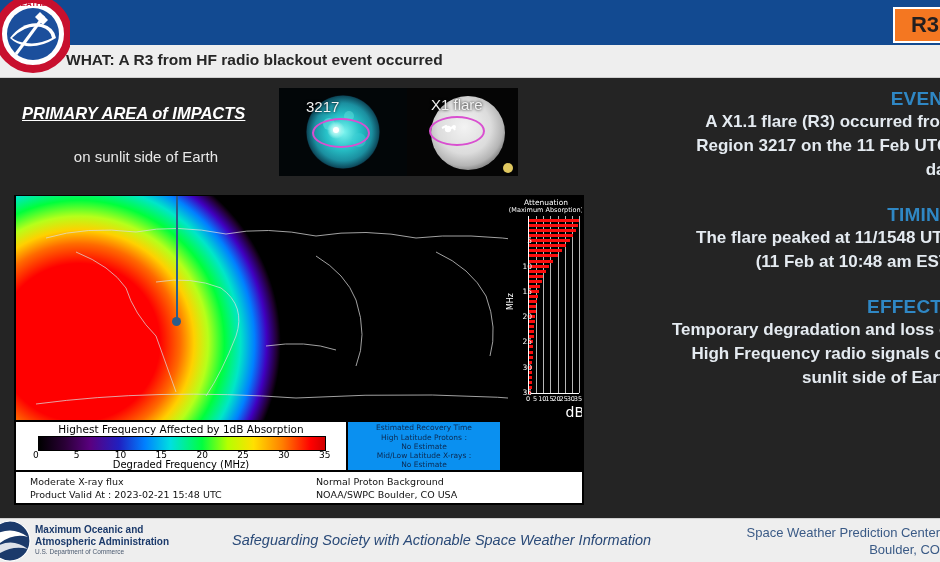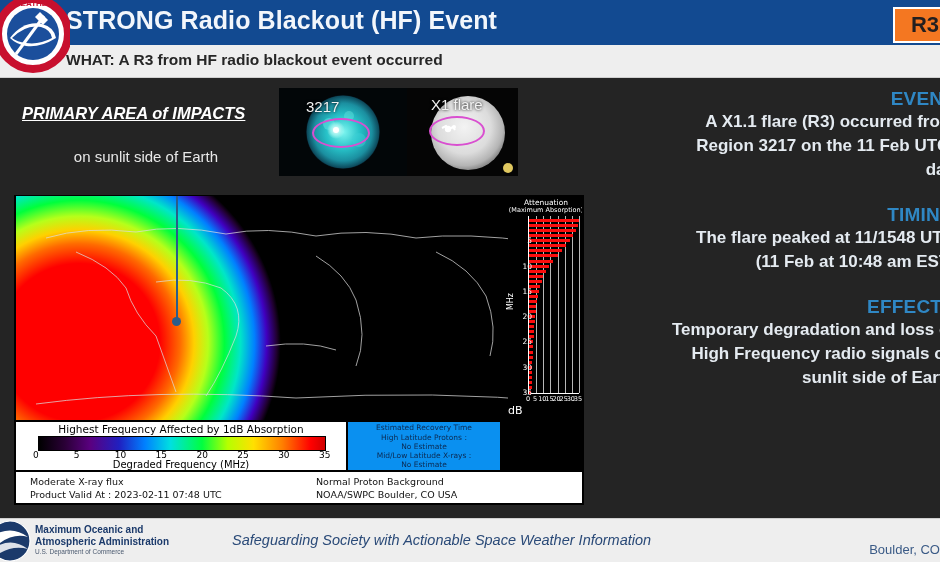--- a/index.html
+++ b/index.html
@@ -80,21 +80,21 @@
 
   
   .atten{position:absolute;left:492px;top:1px;width:76px;height:224px;background:#000;}
   .atten-t1{position:absolute;left:0;top:1px;width:76px;text-align:center;font-size:7.5px;color:#ffffff;font-family:"DejaVu Sans",sans-serif;}
   .atten-t2{position:absolute;left:0;top:9px;width:76px;text-align:center;font-size:6.5px;color:#ffffff;font-family:"DejaVu Sans",sans-serif;}
   .atten-plot{position:absolute;left:20px;top:19px;width:50px;height:177px;border-left:1px solid #ffffff;border-bottom:1px solid #ffffff;}
   .atten-grid{position:absolute;top:0;width:1px;height:100%;background:#b8b8b8;}
   .abar{position:absolute;left:0;height:3px;background:#fc0d0d;}
   .aytick{position:absolute;right:52px;font-size:7.5px;color:#ffffff;text-align:right;width:20px;font-family:"DejaVu Sans",sans-serif;}
   .axtick{position:absolute;top:198px;font-size:6.5px;color:#ffffff;text-align:center;width:14px;font-family:"DejaVu Sans",sans-serif;}
-  .atten-x-label{position:absolute;left:0;top:207px;width:76px;text-align:left;font-size:11px;color:#ffffff;font-family:"DejaVu Sans",sans-serif;}
+  .atten-x-label{position:absolute;left:0;top:207px;width:76px;text-align:right;font-size:14px;color:#ffffff;font-family:"DejaVu Sans",sans-serif;}
   .atten-y-label{position:absolute;left:-6px;top:100px;font-size:8px;color:#ffffff;transform:rotate(-90deg);font-family:"DejaVu Sans",sans-serif;}
 
   
   .cbar-wrap{position:absolute;left:2px;top:227px;width:330px;height:48px;background:#ffffff;}
   .cbar-title{position:absolute;left:0;top:1px;width:330px;text-align:center;font-size:10.5px;color:#000;font-family:"DejaVu Sans",sans-serif;}
   .cbar{position:absolute;left:22px;top:14px;width:286px;height:13px;border:1px solid #000;}
   .cbar-ticks{position:absolute;left:0;top:28px;width:330px;height:12px;}
   .cbar-ticks span{position:absolute;font-size:9px;color:#000;font-family:"DejaVu Sans",sans-serif;}
   .cbar-axis-label{position:absolute;left:0;top:37px;width:330px;text-align:center;font-size:10px;color:#000;font-family:"DejaVu Sans",sans-serif;}
 
@@ -120,21 +120,20 @@
   .tagline{position:absolute;left:232px;top:532px;font-size:14.5px;font-style:italic;color:#2a4a78;white-space:nowrap;}
   .swpc1{position:absolute;left:640px;top:525px;width:300px;text-align:right;font-size:13px;color:#3a5a86;white-space:nowrap;}
   .swpc2{position:absolute;left:640px;top:542px;width:300px;text-align:right;font-size:13px;color:#3a5a86;white-space:nowrap;}
 </style>
 </head>
 <body>
 
 <div class="slide">
 
   <div class="header-bar"></div>
-  <div class="header-title">STRONG Radio Blackout (HF) Event</div>
 
   <div class="sub-bar"></div>
   <div class="sub-text">WHAT: A R3 from HF radio blackout event occurred</div>
 
   <div class="scale-badge">R3</div>
 
   <svg class="nws-logo" viewBox="0 0 74 80">
     <circle cx="37" cy="40" r="36" fill="#ffffff"></circle>
     <circle cx="37" cy="40" r="35" fill="none" stroke="#c8102e" stroke-width="8"></circle>
     <circle cx="37" cy="40" r="29" fill="#ffffff"></circle>
@@ -321,21 +320,21 @@
     <div class="recov">
       <div style="top:1px;">Estimated Recovery Time</div>
       <div style="top:11px;">High Latitude Protons :</div>
       <div style="top:20px;">No Estimate</div>
       <div style="top:29px;text-align:center;">Mid/Low Latitude X-rays :</div>
       <div style="top:38px;">No Estimate</div>
     </div>
 
     <div class="drap-foot">
       <span style="left:14px;top:4px;">Moderate X-ray flux</span>
-      <span style="left:14px;top:17px;">Product Valid At : 2023-02-11 07:48 UTC</span>
+      <span style="left:14px;top:17px;">Product Valid At : 2023-02-21 15:48 UTC</span>
       <span style="left:300px;top:4px;">Normal Proton Background</span>
       <span style="left:300px;top:17px;">NOAA/SWPC Boulder, CO USA</span>
     </div>
   </div>
 
   <div class="rcol">
     <div class="rgroup">
       <div class="rhead">EVENT</div>
       <div class="rbody">A X1.1 flare (R3) occurred from</div>
       <div class="rbody">Region 3217 on the 11 Feb UTC-</div>
@@ -360,15 +359,16 @@
     <path d="M4 16 Q22 6 38 18 Q24 14 10 24 Z" fill="#ffffff"></path>
     <path d="M6 28 Q22 18 38 30 Q24 26 10 34 Z" fill="#ffffff" opacity=".85"></path>
     <circle cx="20" cy="22" r="20" fill="none" stroke="#ffffff" stroke-width="1.2"></circle>
   </svg>
   <div class="noaa-t1">
     <div>Maximum Oceanic and</div>
     <div>Atmospheric Administration</div>
   </div>
   <div class="noaa-t2">U.S. Department of Commerce</div>
   <div class="tagline">Safeguarding Society with  Actionable Space Weather Information</div>
+  <div class="swpc1">Space Weather Prediction Center</div>
   <div class="swpc2">Boulder, CO</div>
 
 </div>
 
 </body></html>

